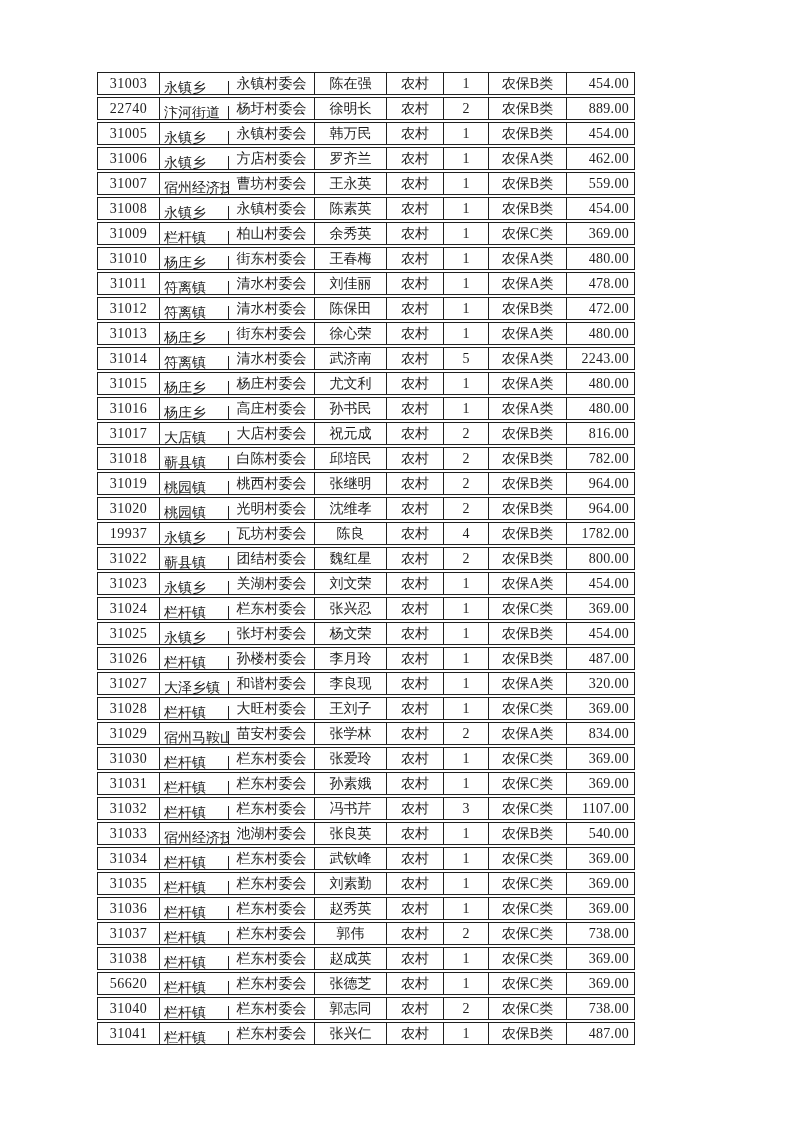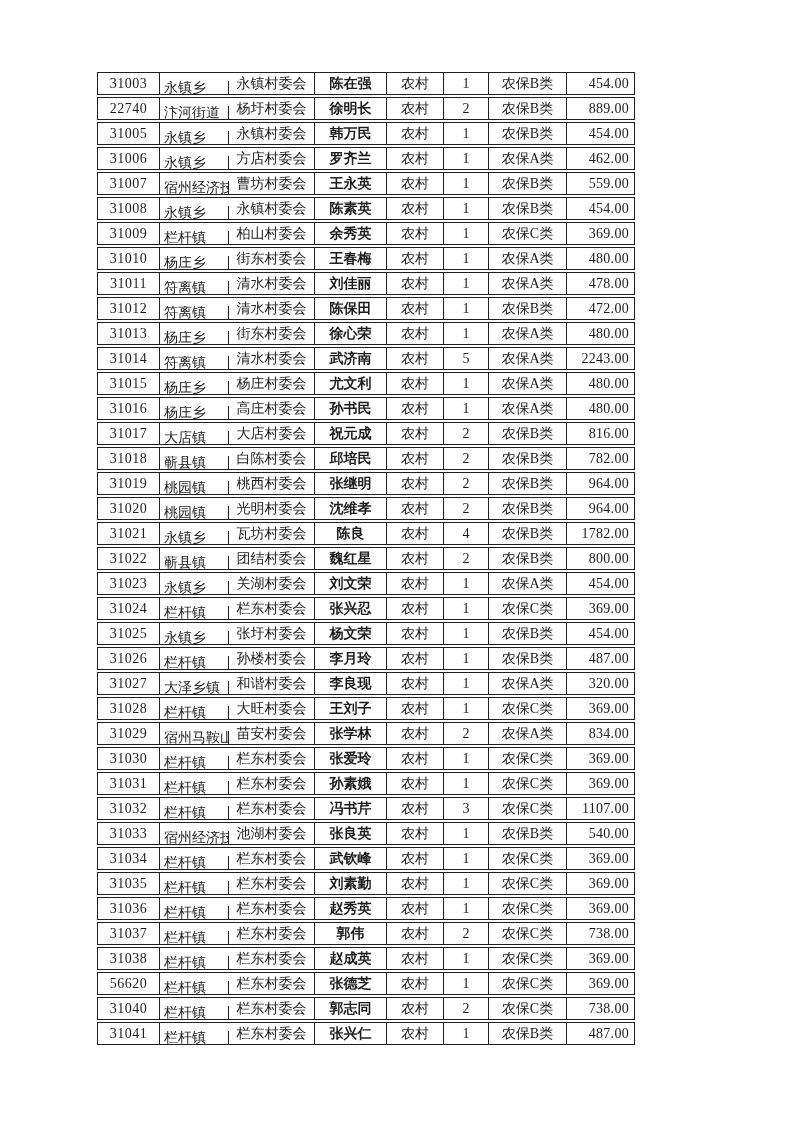--- a/index.html
+++ b/index.html
@@ -35,21 +35,21 @@
     font-size: 14px;
     line-height: 1;
     white-space: nowrap;
     overflow: hidden;
     border-right: 1px solid #1f1f1f;
   }
   .cell:last-child { border-right: none; text-align: right; }
   .c0 { width: 62px; letter-spacing: 0.5px; }
   .c1 { width: 69px; justify-content: flex-start; padding-left: 4px; margin-top: 8px; }
   .c2 { width: 86px; }
-  .c3 { width: 72px; font-weight: bold; }
+  .c3 { width: 72px; }
   .c4 { width: 57px; }
   .c5 { width: 45px; }
   .c6 { width: 78px; }
   .c7 { flex: 1; justify-content: flex-end; padding-right: 5px; letter-spacing: 0.3px; }
 </style>
 </head>
 <body>
 
 <div class="page">
   <div class="table-wrap">
@@ -227,21 +227,21 @@
         <div class="cell c0">31020</div>
         <div class="cell c1">桃园镇</div>
         <div class="cell c2">光明村委会</div>
         <div class="cell c3">沈维孝</div>
         <div class="cell c4">农村</div>
         <div class="cell c5">2</div>
         <div class="cell c6">农保B类</div>
         <div class="cell c7">964.00</div>
       </div>
       <div class="row">
-        <div class="cell c0">31021</div>
+        <div class="cell c0">19937</div>
         <div class="cell c1">永镇乡</div>
         <div class="cell c2">瓦坊村委会</div>
         <div class="cell c3">陈良</div>
         <div class="cell c4">农村</div>
         <div class="cell c5">4</div>
         <div class="cell c6">农保B类</div>
         <div class="cell c7">1782.00</div>
       </div>
       <div class="row">
         <div class="cell c0">31022</div>

